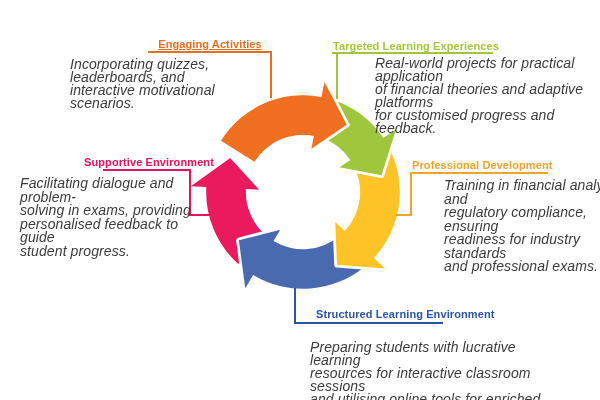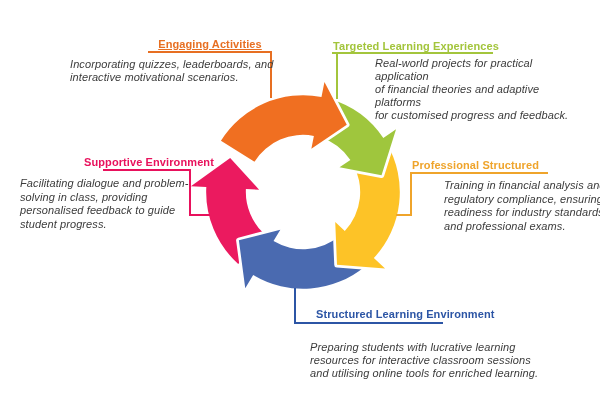--- a/index.html
+++ b/index.html
@@ -4,21 +4,21 @@
 <style>
   html,body{margin:0;padding:0;background:#fff;}
   .stage{
     position:relative;width:600px;height:400px;background:#ffffff;overflow:hidden;
     font-family:"Liberation Sans",sans-serif;
   }
   .step-label{
     position:absolute;font-size:11px;font-weight:700;letter-spacing:.1px;white-space:nowrap;
   }
   .step-desc{
-    position:absolute;font-size:11px;font-style:italic;font-weight:500;color:#3b3b3b;
+    position:absolute;font-size:14px;font-style:italic;font-weight:500;color:#3b3b3b;
     line-height:13px;white-space:pre-line;letter-spacing:.1px;
   }
   .c-line{position:absolute;}
   .c-h{height:2px;}
   .c-v{width:2px;}
   .center-title{
     position:absolute;left:223px;top:166px;width:160px;text-align:center;
     font-size:16px;font-weight:700;line-height:18px;letter-spacing:.2px;
   }
   .cycle{position:absolute;left:182px;top:71px;width:242px;height:242px;}
@@ -56,38 +56,38 @@
   <div class="step-desc desc-engaging">Incorporating quizzes, leaderboards, and
 interactive motivational scenarios.</div>
 
   <div class="step-label lbl-targeted" style="color: rgb(163, 197, 60);">Targeted Learning Experiences</div>
   <div class="c-line c-h" style="left: 332px; top: 52px; width: 161px; background-color: rgb(163, 197, 60);"></div>
   <div class="c-line c-v" style="left: 336px; top: 54px; height: 45px; background-color: rgb(163, 197, 60);"></div>
   <div class="step-desc desc-targeted">Real-world projects for practical application
 of financial theories and adaptive platforms
 for customised progress and feedback.</div>
 
-  <div class="step-label lbl-professional" style="color: rgb(239, 164, 43);">Professional Structured</div>
+  <div class="step-label lbl-professional" style="color: rgb(239, 164, 43);">Professional Development</div>
   <div class="c-line c-h" style="left: 410px; top: 172px; width: 138px; background-color: rgb(239, 164, 43);"></div>
   <div class="c-line c-v" style="left: 410px; top: 172px; height: 44px; background-color: rgb(239, 164, 43);"></div>
   <div class="c-line c-h" style="left: 396px; top: 214px; width: 16px; background-color: rgb(239, 164, 43);"></div>
   <div class="step-desc desc-professional">Training in financial analysis and
 regulatory compliance, ensuring
 readiness for industry standards
 and professional exams.</div>
 
   <div class="c-line c-v" style="left: 294px; top: 288px; height: 36px; background-color: rgb(44, 85, 165);"></div>
   <div class="step-label lbl-structured" style="color: rgb(44, 85, 165);">Structured Learning Environment</div>
   <div class="c-line c-h" style="left: 294px; top: 322px; width: 149px; background-color: rgb(44, 85, 165);"></div>
   <div class="step-desc desc-structured">Preparing students with lucrative learning
 resources for interactive classroom sessions
 and utilising online tools for enriched learning.</div>
 
   <div class="step-label lbl-supportive" style="color: rgb(232, 17, 92);">Supportive Environment</div>
   <div class="c-line c-h" style="left: 103px; top: 169px; width: 88px; background-color: rgb(232, 17, 92);"></div>
   <div class="c-line c-v" style="left: 189px; top: 169px; height: 47px; background-color: rgb(232, 17, 92);"></div>
   <div class="c-line c-h" style="left: 189px; top: 214px; width: 21px; background-color: rgb(232, 17, 92);"></div>
   <div class="step-desc desc-supportive">Facilitating dialogue and problem-
-solving in class, providing
+solving in exams, providing
 personalised feedback to guide
 student progress.</div>
 
 </div>
 
 </body></html>

